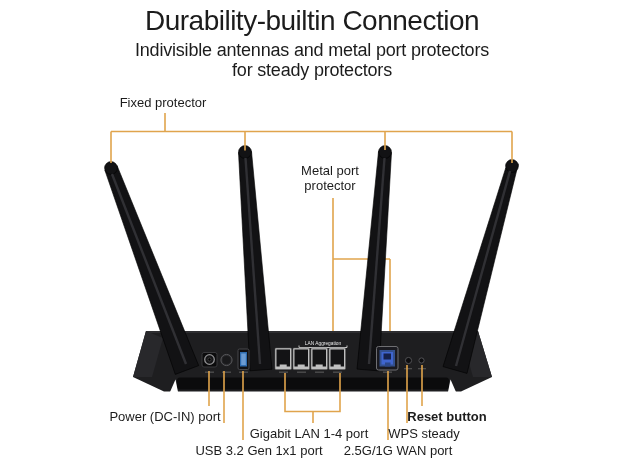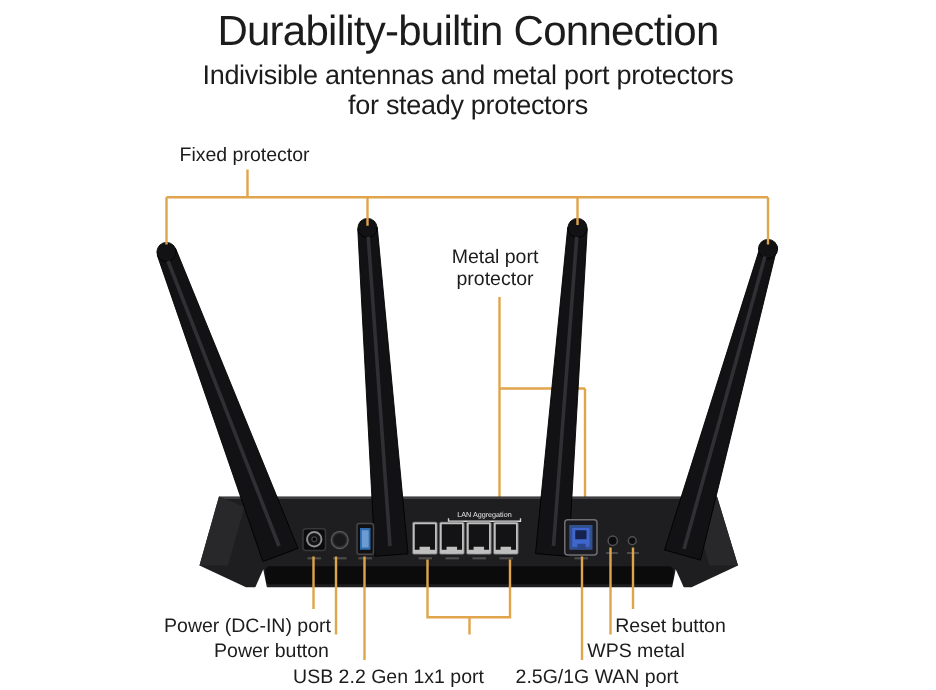--- a/index.html
+++ b/index.html
@@ -166,19 +166,19 @@
   </svg>
 
   <div class="label" style="left:163px; top:95px;">Fixed protector</div>
 
   <div class="label center2" style="left:330px; top:163px;">
     <div>Metal port</div>
     <div>protector</div>
   </div>
 
   <div class="label" style="left:165px; top:409px;">Power (DC-IN) port</div>
-  <div class="label" style="left:181px; top:426px;">Power button</div>
-  <div class="label" style="left:259px; top:443px;">USB 2.2 Gen 1x1 port</div>
+  <div class="label" style="left:259px; top:443px;">USB 3.2 Gen 1x1 port</div>
+  <div class="label" style="left:309px; top:426px;">Gigabit LAN 1-4 port</div>
   <div class="label" style="left:398px; top:443px;text-align:center;">2.5G/1G WAN port</div>
-  <div class="label" style="left:424px; top:426px;">WPS metal</div>
-  <div class="label" style="left:447px; top:409px;">Reset button</div>
+  <div class="label" style="left:424px; top:426px;">WPS steady</div>
+  <div class="label" style="left:447px; top:409px;font-weight:bold;">Reset button</div>
 
 </div>
 
 </body></html>

